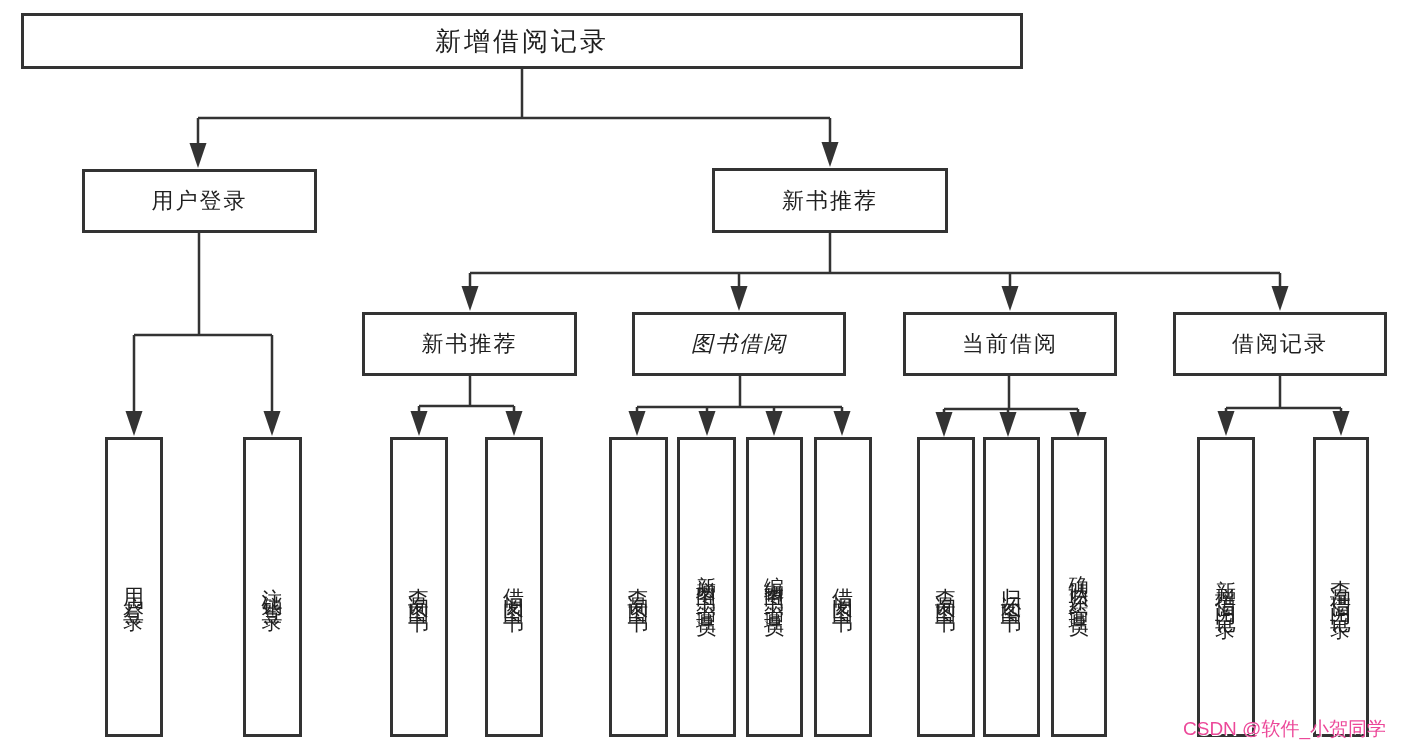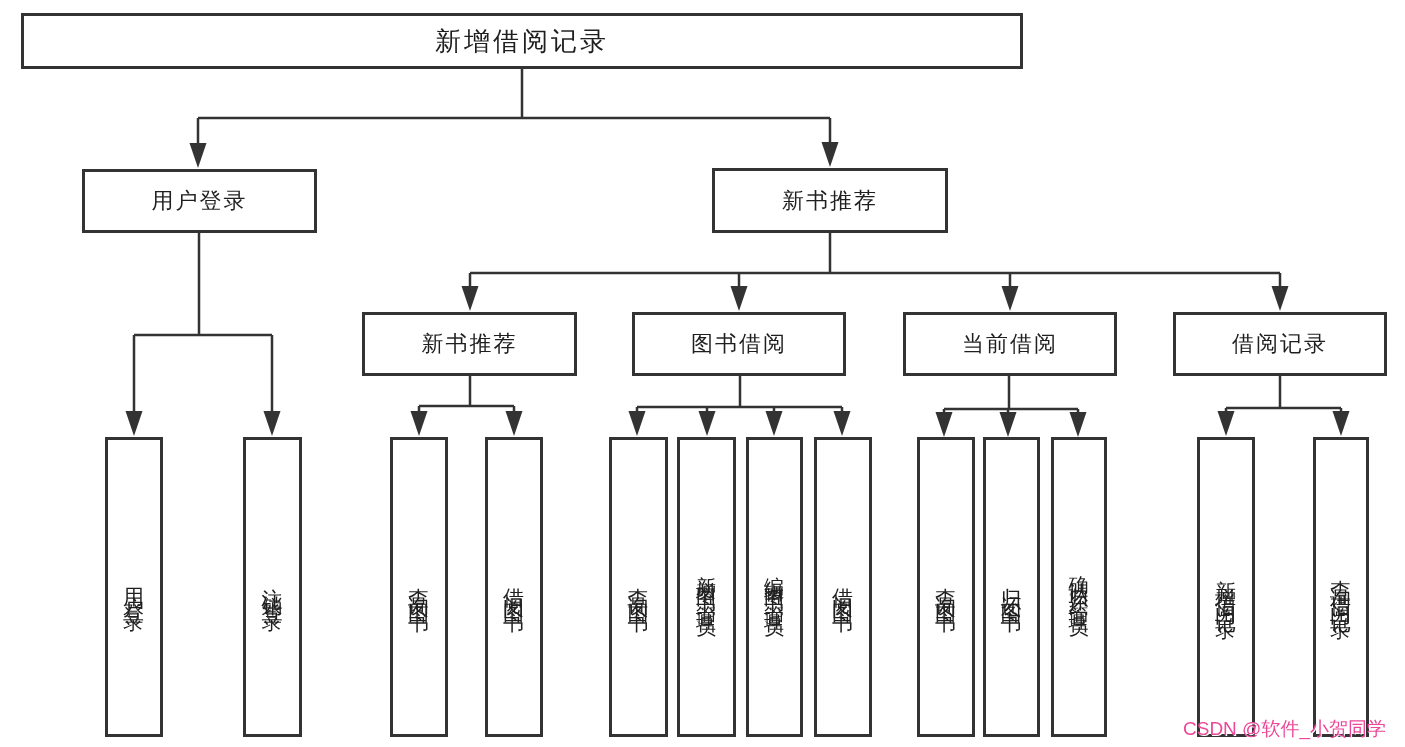--- a/index.html
+++ b/index.html
@@ -52,21 +52,21 @@
   }
   .vbox.long .vlabel {
     letter-spacing: 6px;
     font-size: 20px;
   }
   
   .root              { left: 21px;   top: 13px;  width: 1002px; height: 56px; }
   .l2-user-login     { left: 82px;   top: 169px; width: 235px;  height: 64px; }
   .l2-book-mgmt      { left: 712px;  top: 168px; width: 236px;  height: 65px; }
   .l3-new-book       { left: 362px;  top: 312px; width: 215px;  height: 64px; }
-  .l3-book-borrow    { left: 632px;  top: 312px; width: 214px;  height: 64px; }
+  .l3-book-borrow    { left: 632px;  top: 312px; width: 214px;  height: 64px; font-style: italic; }
   .l3-current-borrow { left: 903px;  top: 312px; width: 214px;  height: 64px; justify-content: center; }
   .l3-borrow-records { left: 1173px; top: 312px; width: 214px;  height: 64px; }
   .vbox              { top: 437px;   height: 300px; }
   .lf-user-login     { left: 105px;  width: 58px; }
   .lf-logout         { left: 243px;  width: 59px; }
   .lf-query-1        { left: 390px;  width: 58px; }
   .lf-borrow-1       { left: 485px;  width: 58px; }
   .lf-query-2        { left: 609px;  width: 59px; }
   .lf-add-books      { left: 677px;  width: 59px; }
   .lf-edit-books     { left: 746px;  width: 57px; }

